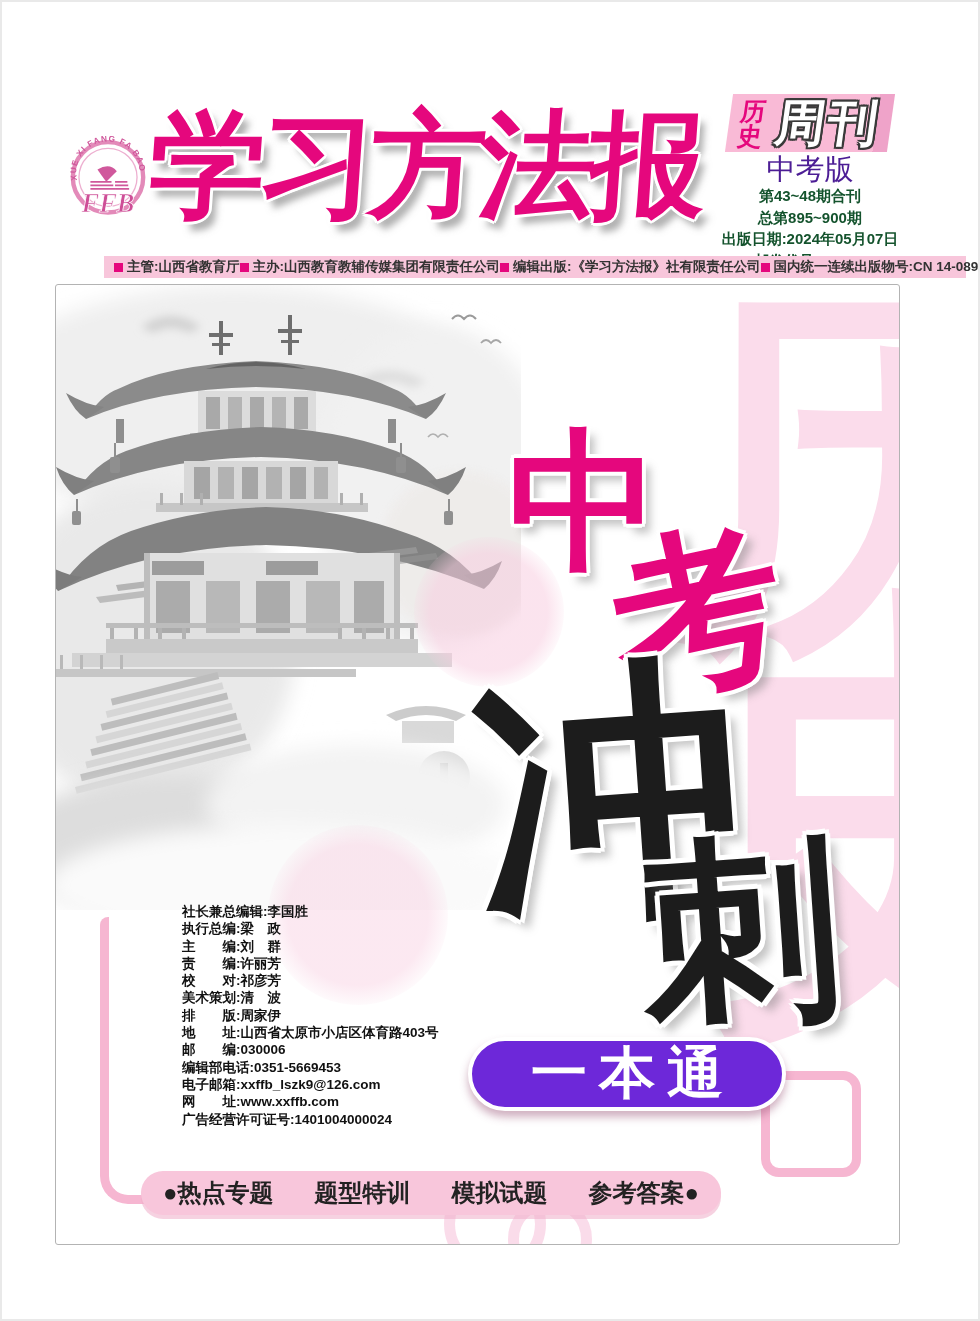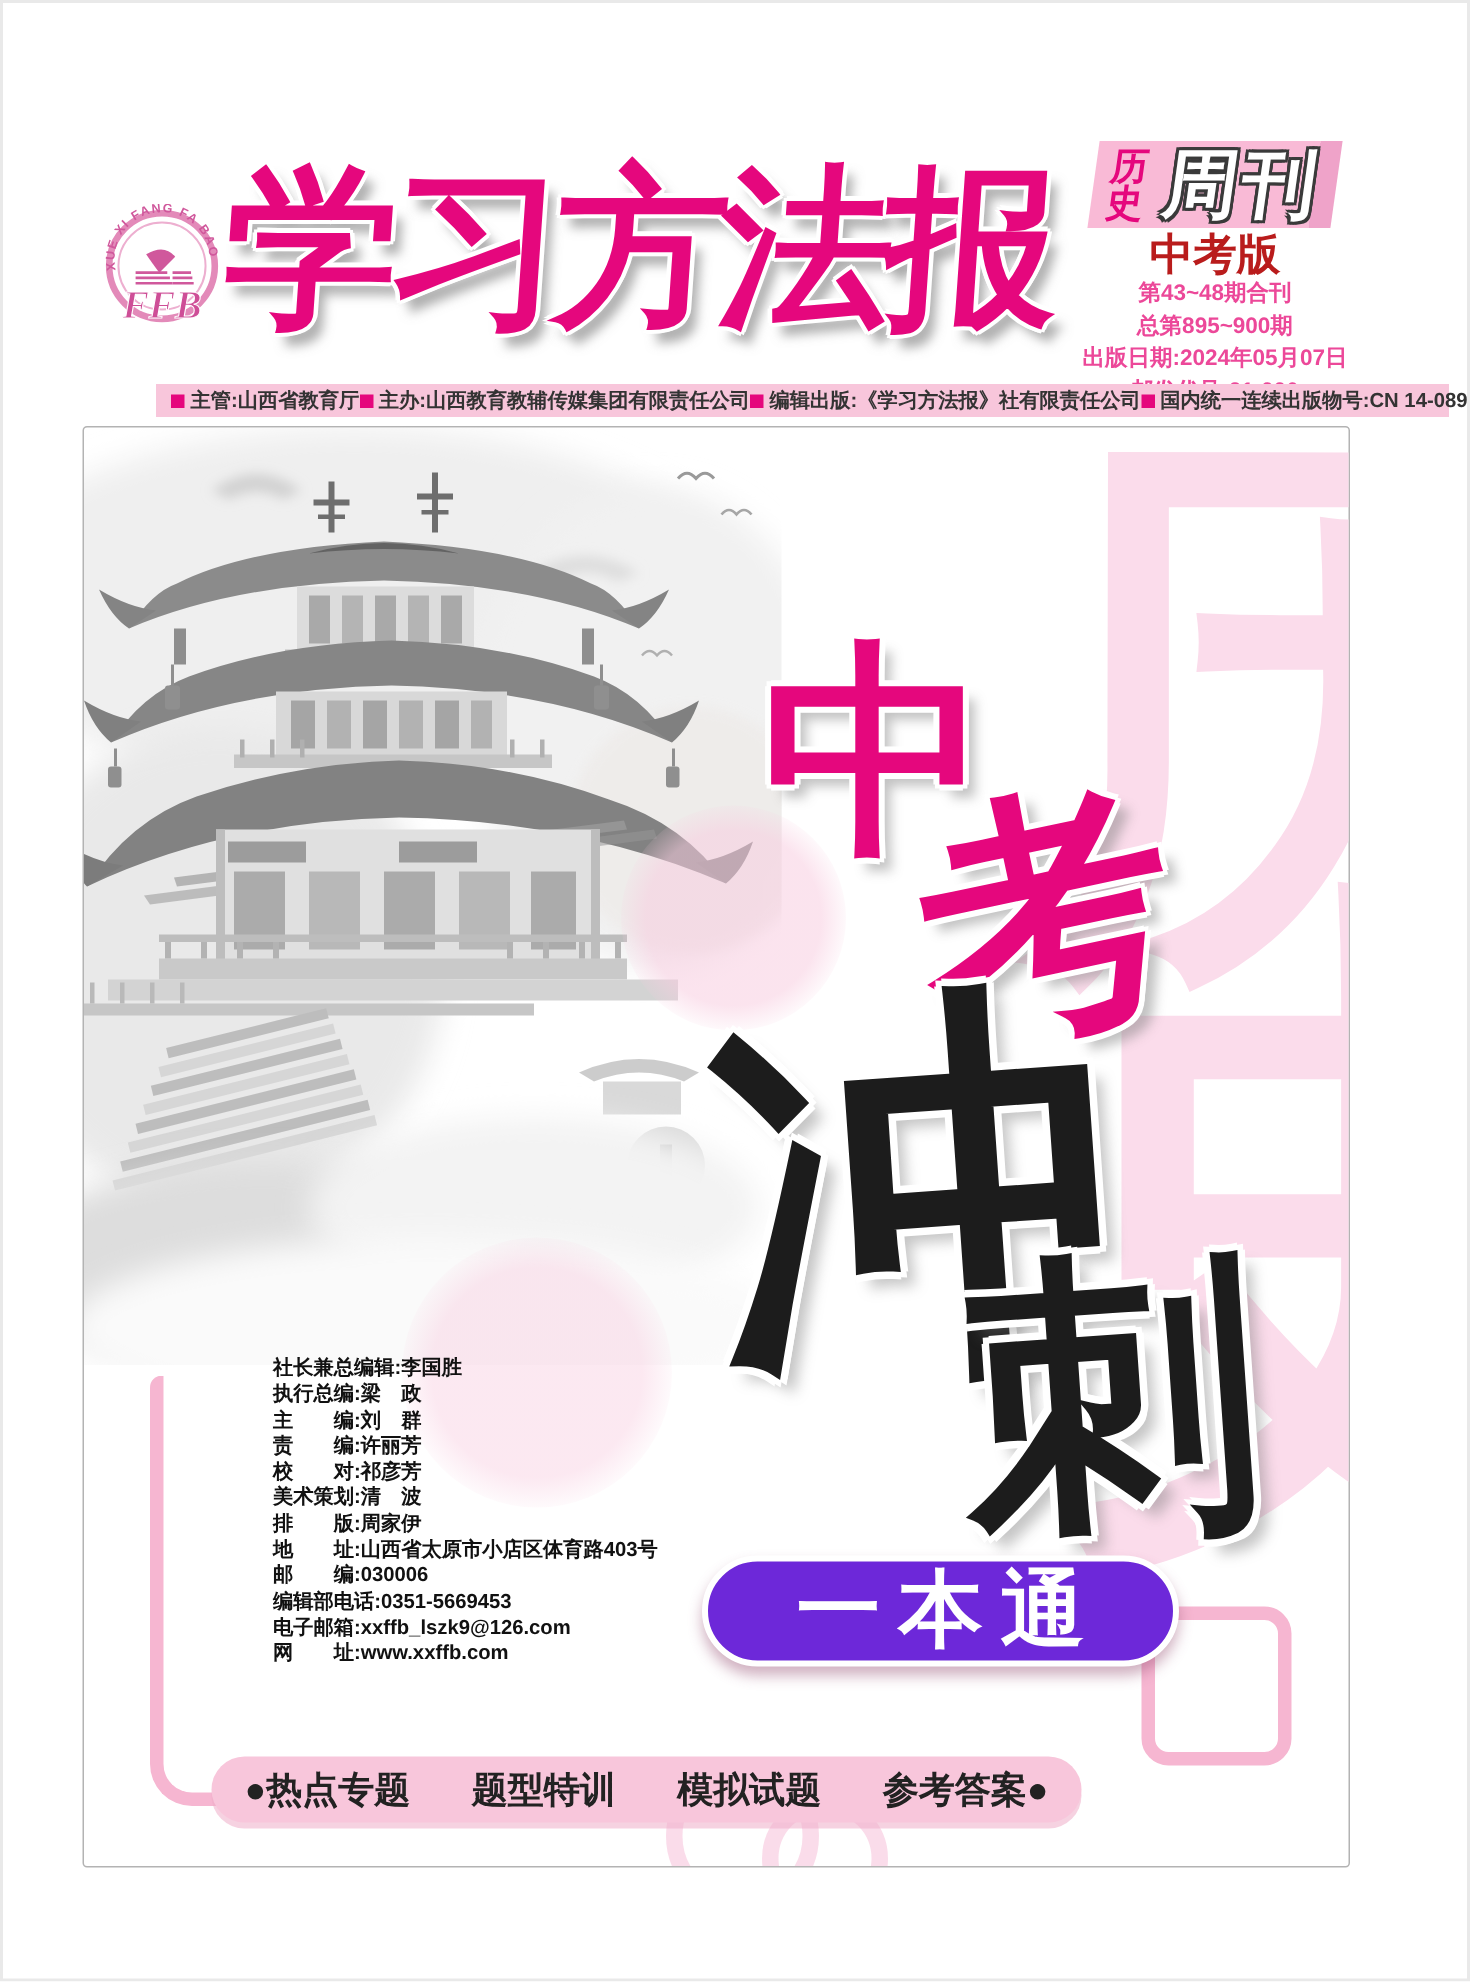--- a/index.html
+++ b/index.html
@@ -27,23 +27,23 @@
   }
   .badge-subject{display:flex;flex-direction:column;width:32px;margin-top:1px;}
   .badge-subject span{font-size:25px;font-weight:900;color:#E5077D;line-height:25px;}
   .badge-weekly{
     font-size:50px;font-weight:700;color:#fff;letter-spacing:2px;margin-left:5px;line-height:56px;
     text-shadow:
       -2px 0 0 #3a3a3a,2px 0 0 #3a3a3a,0 -2px 0 #3a3a3a,0 2px 0 #3a3a3a,
       -2px -2px 0 #3a3a3a,2px -2px 0 #3a3a3a,-2px 2px 0 #3a3a3a,2px 2px 0 #3a3a3a;
   }
   .edition{position:absolute;left:727px;top:148px;width:162px;text-align:center;
-    font-size:29px;font-weight:700;color:#b91c1c;}
+    font-size:29px;font-weight:400;color:#4c1d95;}
   .issue-lines{position:absolute;left:688px;top:183px;width:240px;text-align:center;
-    font-size:15px;font-weight:700;color:#ec4899;line-height:21.5px;}
+    font-size:15px;font-weight:700;color:#14532d;line-height:21.5px;}
   
   .publisher-bar{
     position:absolute;left:58px;top:254px;width:862px;height:22px;background:#F8C6DB;
     display:flex;align-items:center;justify-content:space-between;padding:0 10px;box-sizing:border-box;margin-left:44px;
   }
   .publisher-item{display:flex;align-items:center;font-size:13.5px;font-weight:700;color:#333;white-space:nowrap;}
   .publisher-item .sq{width:9px;height:9px;background:#E5077D;margin-right:4px;flex:0 0 auto;}
   
   .cover-box{
     position:absolute;left:53px;top:282px;width:845px;height:961px;
@@ -316,20 +316,21 @@
       <div>主　　编:刘　群</div>
       <div>责　　编:许丽芳</div>
       <div>校　　对:祁彦芳</div>
       <div>美术策划:清　波</div>
       <div>排　　版:周家伊</div>
       <div>地　　址:山西省太原市小店区体育路403号</div>
       <div>邮　　编:030006</div>
       <div>编辑部电话:0351-5669453</div>
       <div>电子邮箱:xxffb_lszk9@126.com</div>
       <div>网　　址:www.xxffb.com</div>
+      <div>广告经营许可证号:1401004000024</div>
     </div>
 
     <div class="footer-pill">
       <span>●热点专题</span>
       <span>题型特训</span>
       <span>模拟试题</span>
       <span>参考答案●</span>
     </div>
 
   </div>

